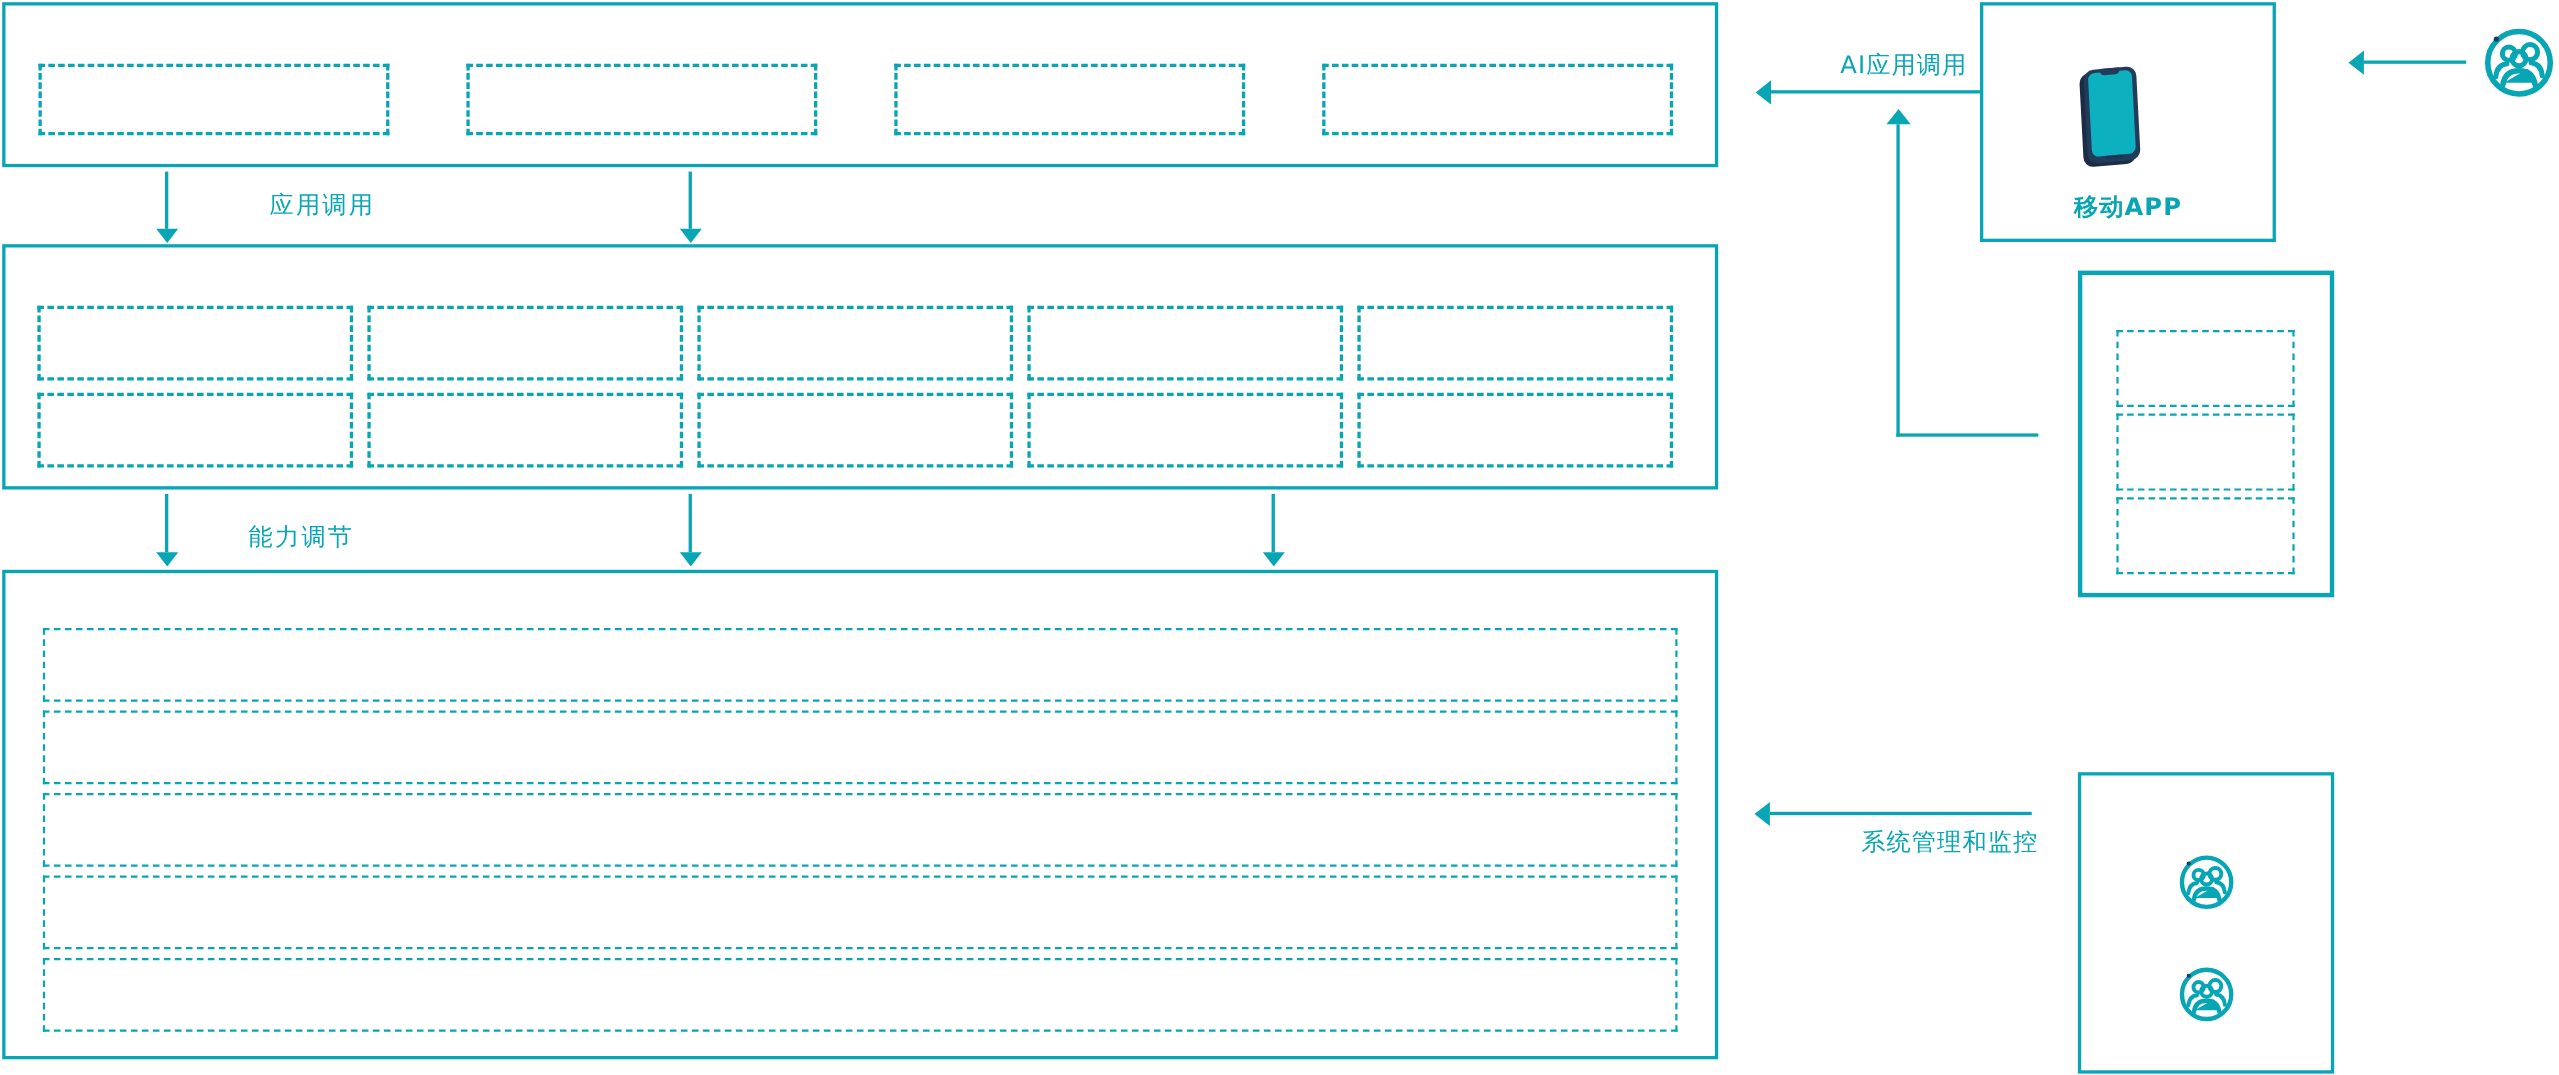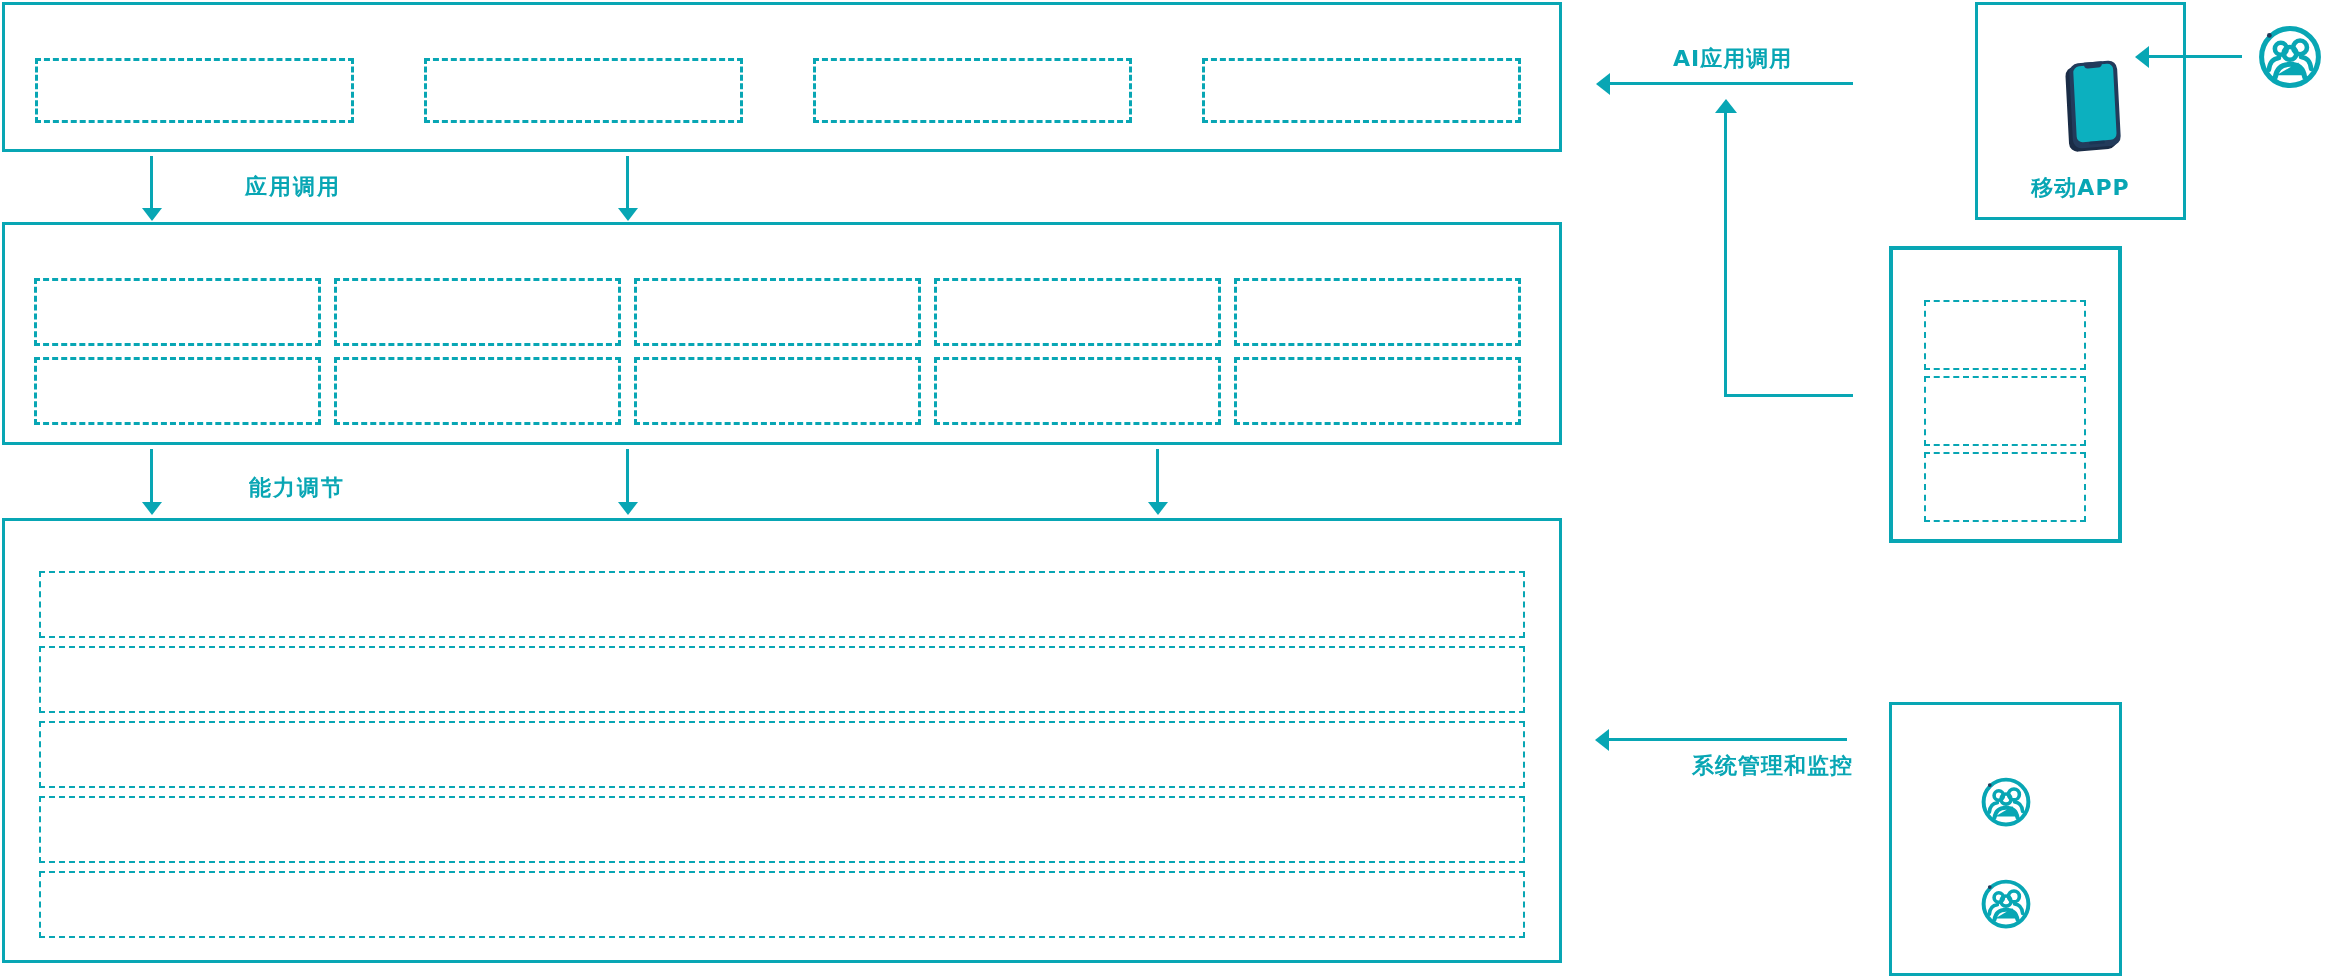--- a/index.html
+++ b/index.html
@@ -8,21 +8,21 @@
     --screen:#0CB0BF;
   }
   html,body{margin:0;padding:0;background:#fff;}
   .canvas{
     position:relative;width:2326px;height:977px;background:#fff;overflow:hidden;
     font-family:"DejaVu Sans", "Liberation Sans", sans-serif;
   }
   .panel{position:absolute;border:3px solid var(--teal);box-sizing:border-box;background:#fff;}
   .cell{border:3px dashed var(--teal);box-sizing:border-box;background:#fff;}
   .cell.thin{border-width:2px;}
-  .lbl{position:absolute;color:var(--teal);font-weight:bold;font-size:22px;letter-spacing:2px;white-space:nowrap;}
+  .lbl{position:absolute;color:var(--teal);font-weight:normal;font-size:22px;letter-spacing:2px;white-space:nowrap;}
 
   
   .band-top{left:2px;top:2px;width:1560px;height:150px;display:flex;padding:53px 0 0 30px;gap:70px;}
   .band-top .cell{width:319px;height:65px;}
 
   
   .band-mid{left:2px;top:222px;width:1560px;height:223px;display:grid;
     grid-template-columns:repeat(5,287px);grid-auto-rows:68px;gap:11px 13px;
     padding:53px 0 0 29px;align-content:start;}
 
@@ -41,21 +41,21 @@
   .arrow-left::before{content:"";position:absolute;left:-14px;top:50%;transform:translateY(-50%);
     border-top:11px solid transparent;border-bottom:11px solid transparent;border-right:14px solid var(--teal);}
 
   
   .conn-v{position:absolute;width:3px;background:var(--teal);}
   .conn-v::before{content:"";position:absolute;top:-14px;left:50%;transform:translateX(-50%);
     border-left:11px solid transparent;border-right:11px solid transparent;border-bottom:14px solid var(--teal);}
   .conn-h{position:absolute;height:3px;background:var(--teal);}
 
   
-  .box-mobile{left:1975px;top:2px;width:211px;height:218px;padding-left:41px;}
+  .box-mobile{left:1800px;top:2px;width:269px;height:218px;padding-left:41px;}
   .mobile-label{position:absolute;left:0;right:0;top:168px;text-align:center;color:var(--teal);
     font-weight:bold;font-size:22px;letter-spacing:1px;}
   .box-service{left:1889px;top:246px;width:233px;height:297px;border-width:4px;
     display:flex;flex-direction:column;padding:50px 0 0 31px;gap:6px;}
   .box-service .cell{width:162px;height:70px;}
   .box-users{left:1889px;top:702px;width:233px;height:274px;display:flex;flex-direction:column;
     align-items:center;padding-top:71px;gap:50px;}
 
   
   .phone{position:absolute;left:93px;top:57px;width:48px;height:85px;background:var(--navy);
@@ -94,21 +94,21 @@
       <div class="cell"></div>
       <div class="cell"></div>
       <div class="cell"></div>
       <div class="cell"></div>
       <div class="cell"></div>
     </div>
 
   <div class="arrow-down" style="left:150px;top:449px;height:53px"></div>
   <div class="arrow-down" style="left:626px;top:449px;height:53px"></div>
   <div class="arrow-down" style="left:1156px;top:449px;height:53px"></div>
-  <div class="lbl" style="left:249px;top:473px">能力调节</div>
+  <div class="lbl" style="left:226px;top:473px">能力调节</div>
 
   <div class="panel band-bottom">
     <div class="cell"></div>
   <div class="cell"></div>
       <div class="cell"></div>
       <div class="cell"></div>
       <div class="cell"></div>
     </div>
 
   <div class="lbl" style="left:1673px;top:44px;letter-spacing:1px">AI应用调用</div>

